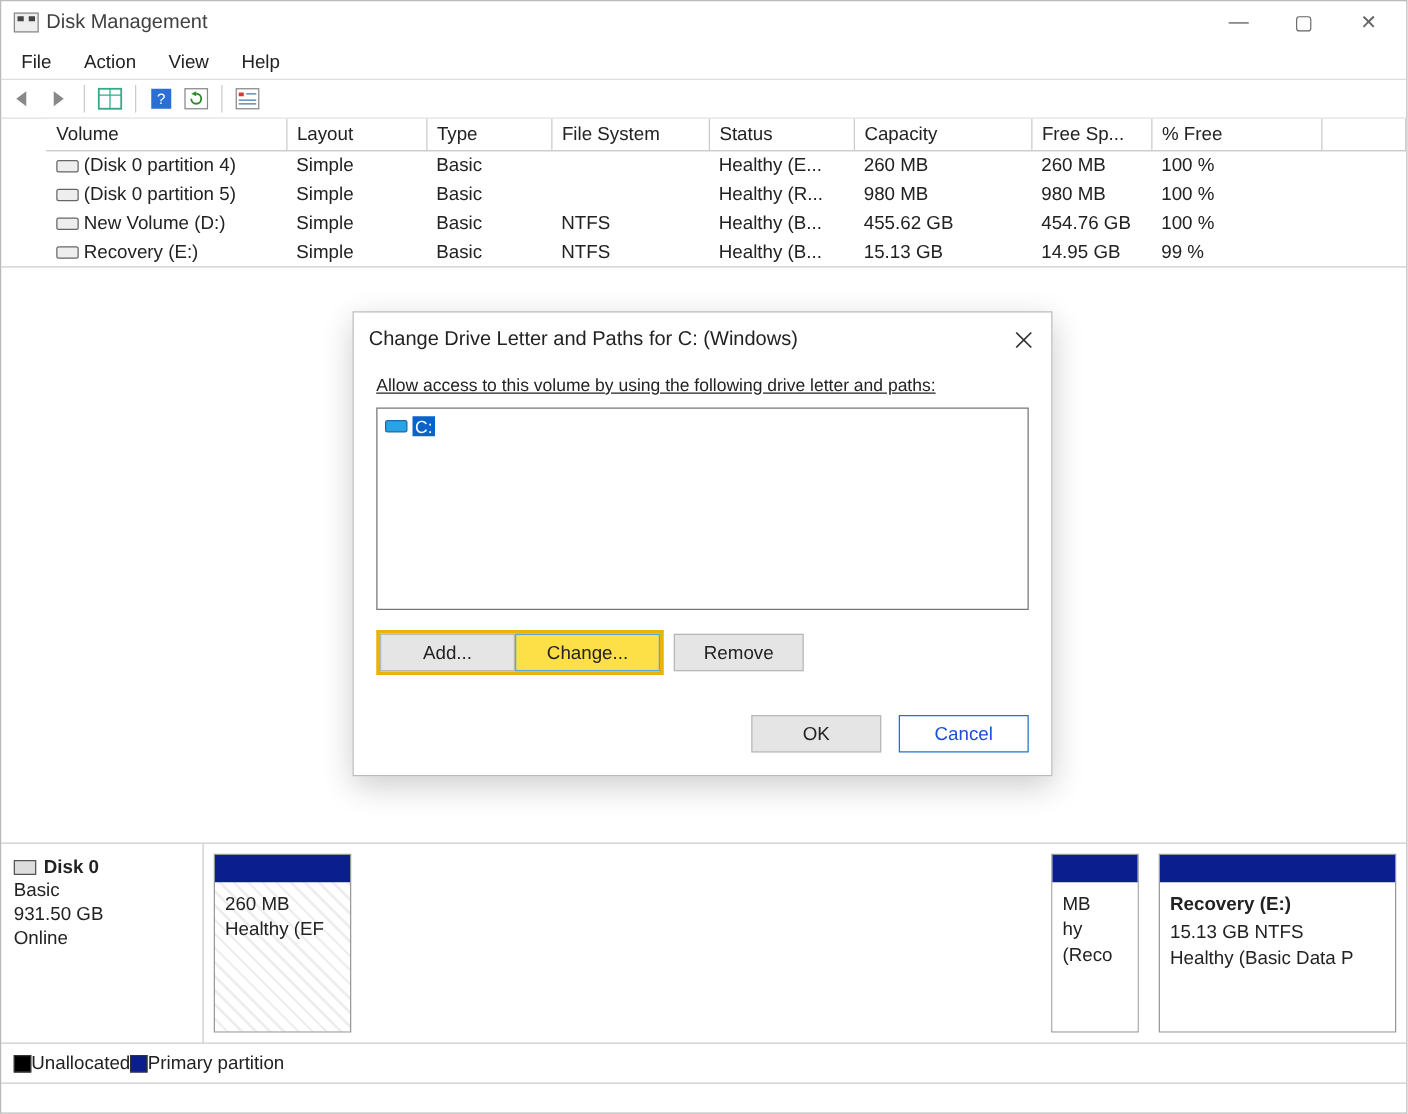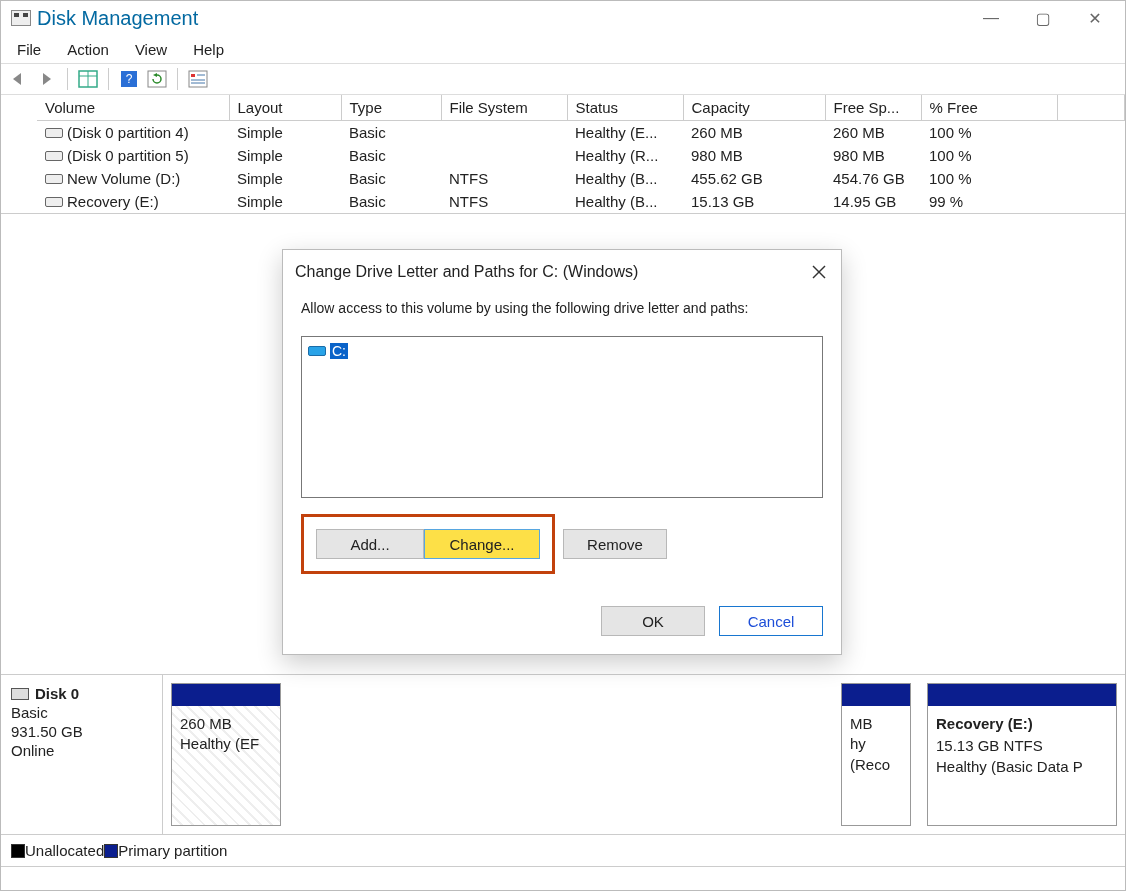--- a/index.html
+++ b/index.html
@@ -2,21 +2,21 @@
 <html><head>
 <meta charset="utf-8">
 <style>
 * { box-sizing: border-box; font-family: "Segoe UI", Arial, sans-serif; }
 body { margin: 0; background: #fff; font-size: 14px; color: #222; }
 .window { width: 1126px; height: 891px; border: 1px solid #bbb; background: #fff; position: relative; display: flex; flex-direction: column; }
 .titlebar { height: 34px; display: flex; align-items: center; padding: 0 4px; }
 .titlebar .app-icon { width: 20px; height: 16px; margin: 0 6px; background: #eee; border: 1px solid #888; position: relative; }
 .titlebar .app-icon::before { content: ""; position: absolute; left: 2px; top: 2px; width: 5px; height: 4px; background: #444; }
 .titlebar .app-icon::after { content: ""; position: absolute; right: 2px; top: 2px; width: 5px; height: 4px; background: #444; }
-.titlebar .title { font-size: 20px; color: #0369a1; }
+.titlebar .title { font-size: 16px; color: #404040; }
 .win-controls { margin-left: auto; display: flex; }
 .win-btn { width: 52px; height: 34px; display: flex; align-items: center; justify-content: center; color: #666; font-size: 16px; }
 .menubar { height: 28px; display: flex; align-items: center; padding: 0 4px; gap: 2px; font-size: 15px; }
 .menubar .menu-item { padding: 2px 12px; }
 .toolbar { height: 32px; border-top: 1px solid #ddd; border-bottom: 1px solid #ddd; display: flex; align-items: center; padding: 0 6px; gap: 4px; }
 .toolbar .sep { width: 1px; height: 22px; background: #ccc; margin: 0 4px; }
 .tb-btn { width: 24px; height: 24px; display: flex; align-items: center; justify-content: center; }
 .tb-btn svg { display: block; }
 .table-wrap { border-bottom: 1px solid #ccc; padding-left: 36px; }
 table.vol { width: 100%; border-collapse: collapse; }
@@ -44,28 +44,28 @@
 .leg-box.navy { background: #0b1e8e; }
 .statusbar { height: 24px; border-top: 1px solid #ccc; }
 .filler { flex: 1; }
 
 
 .dialog { position: absolute; left: 281px; top: 248px; width: 560px; background: #fff; border: 1px solid #bbb; box-shadow: 0 8px 24px rgba(0,0,0,0.2); z-index: 10; }
 .dialog .dlg-title-row { display: flex; align-items: center; padding: 12px 12px 10px 12px; }
 .dialog .dlg-title { font-size: 16px; }
 .dialog .dlg-close { margin-left: auto; width: 20px; height: 20px; display: flex; align-items: center; justify-content: center; font-size: 16px; }
 .dialog .dlg-body { padding: 8px 18px 18px 18px; }
-.dialog .dlg-desc { font-size: 14px; margin-bottom: 20px; }
+.dialog .dlg-desc { font-size: 14px; margin-bottom: 10px; text-decoration: underline; }
 .dialog .dlg-list { border: 1px solid #777; height: 162px; padding: 6px; overflow: auto; }
 .dialog .dlg-list-item { display: flex; align-items: center; gap: 4px; }
 .dialog .dlg-list-item .sel { background: #0a63c9; color: #fff; padding: 0 2px; }
 .dialog .btn-row { display: flex; gap: 8px; margin-top: 16px; align-items: center; }
 .dialog .btn { height: 30px; min-width: 104px; background: #e5e5e5; border: 1px solid #b8b8b8; font-size: 15px; display: flex; align-items: center; justify-content: center; }
 .dialog .btn.hl-blue { background: #fde047; border: 1px solid #57a6e0; }
-.dialog .highlight-group { border: 3px solid #c2410c; padding: 12px; display: flex; text-align: right; }
+.dialog .highlight-group { border: 3px solid #eab308; padding: 0; display: flex; text-align: right; }
 .dialog .highlight-group .btn { border-radius: 0; }
 .dialog .btn-row2 { display: flex; margin-top: 32px; justify-content: flex-end; gap: 14px; }
 .dialog .btn-ok { background: #e5e5e5; border: 1px solid #b8b8b8; }
 .dialog .btn-cancel { background: #fff; border: 1px solid #1876d0; color: #1d4ed8; }
 </style>
 </head>
 <body>
 
 <div class="window">
 

